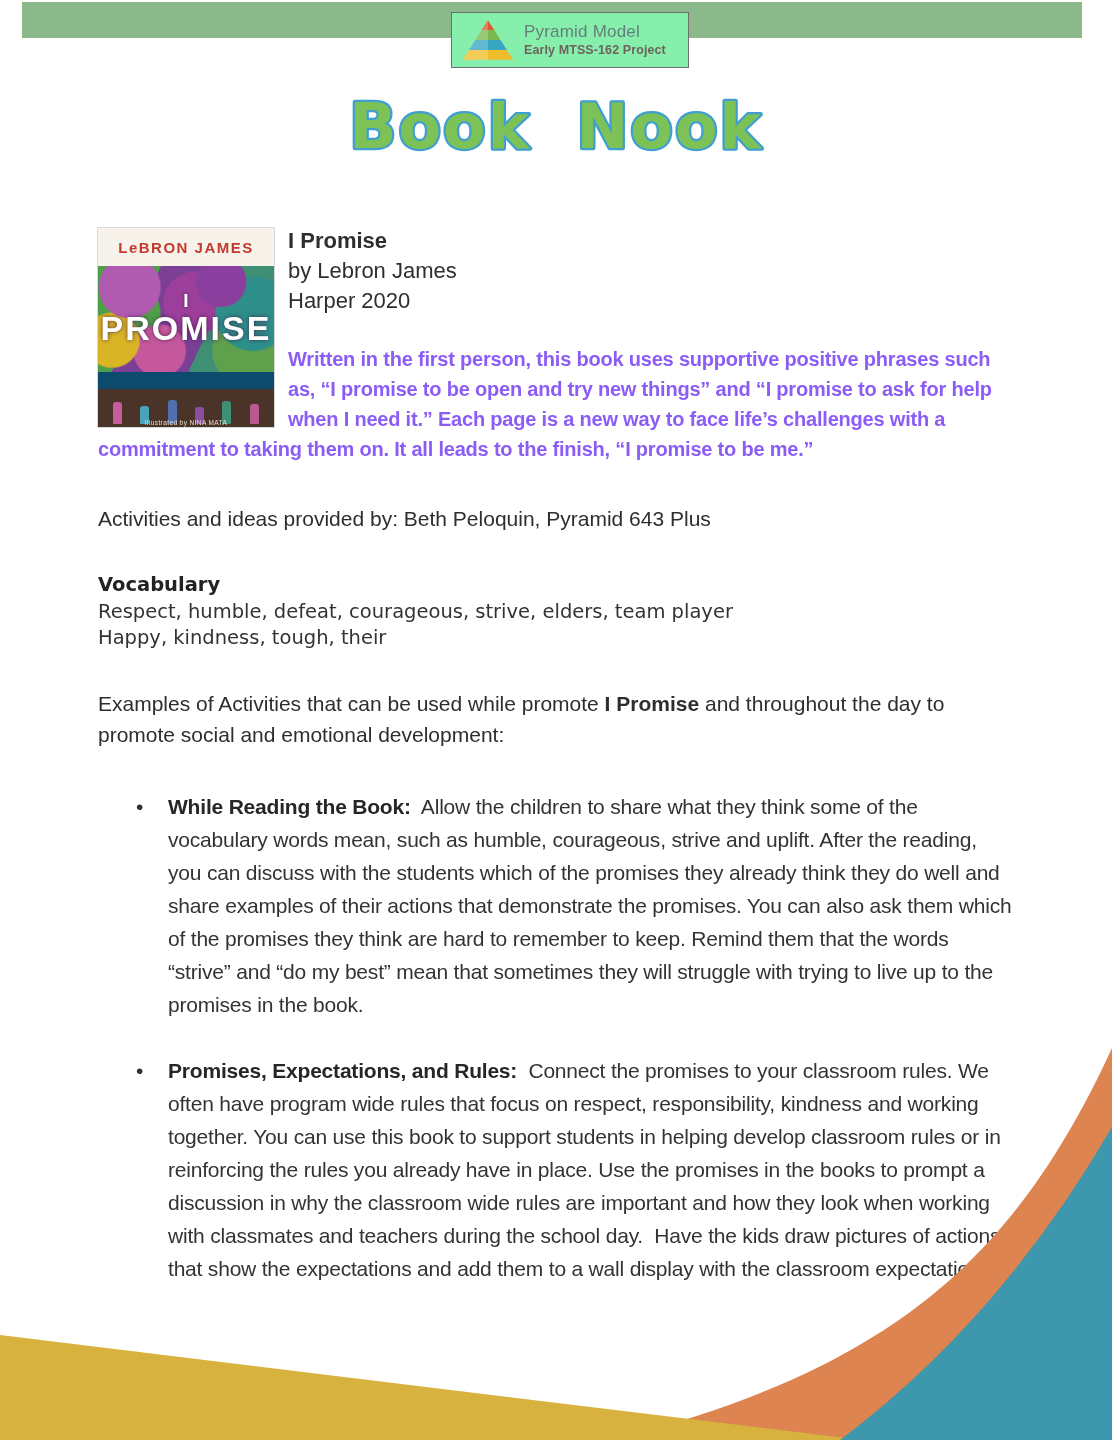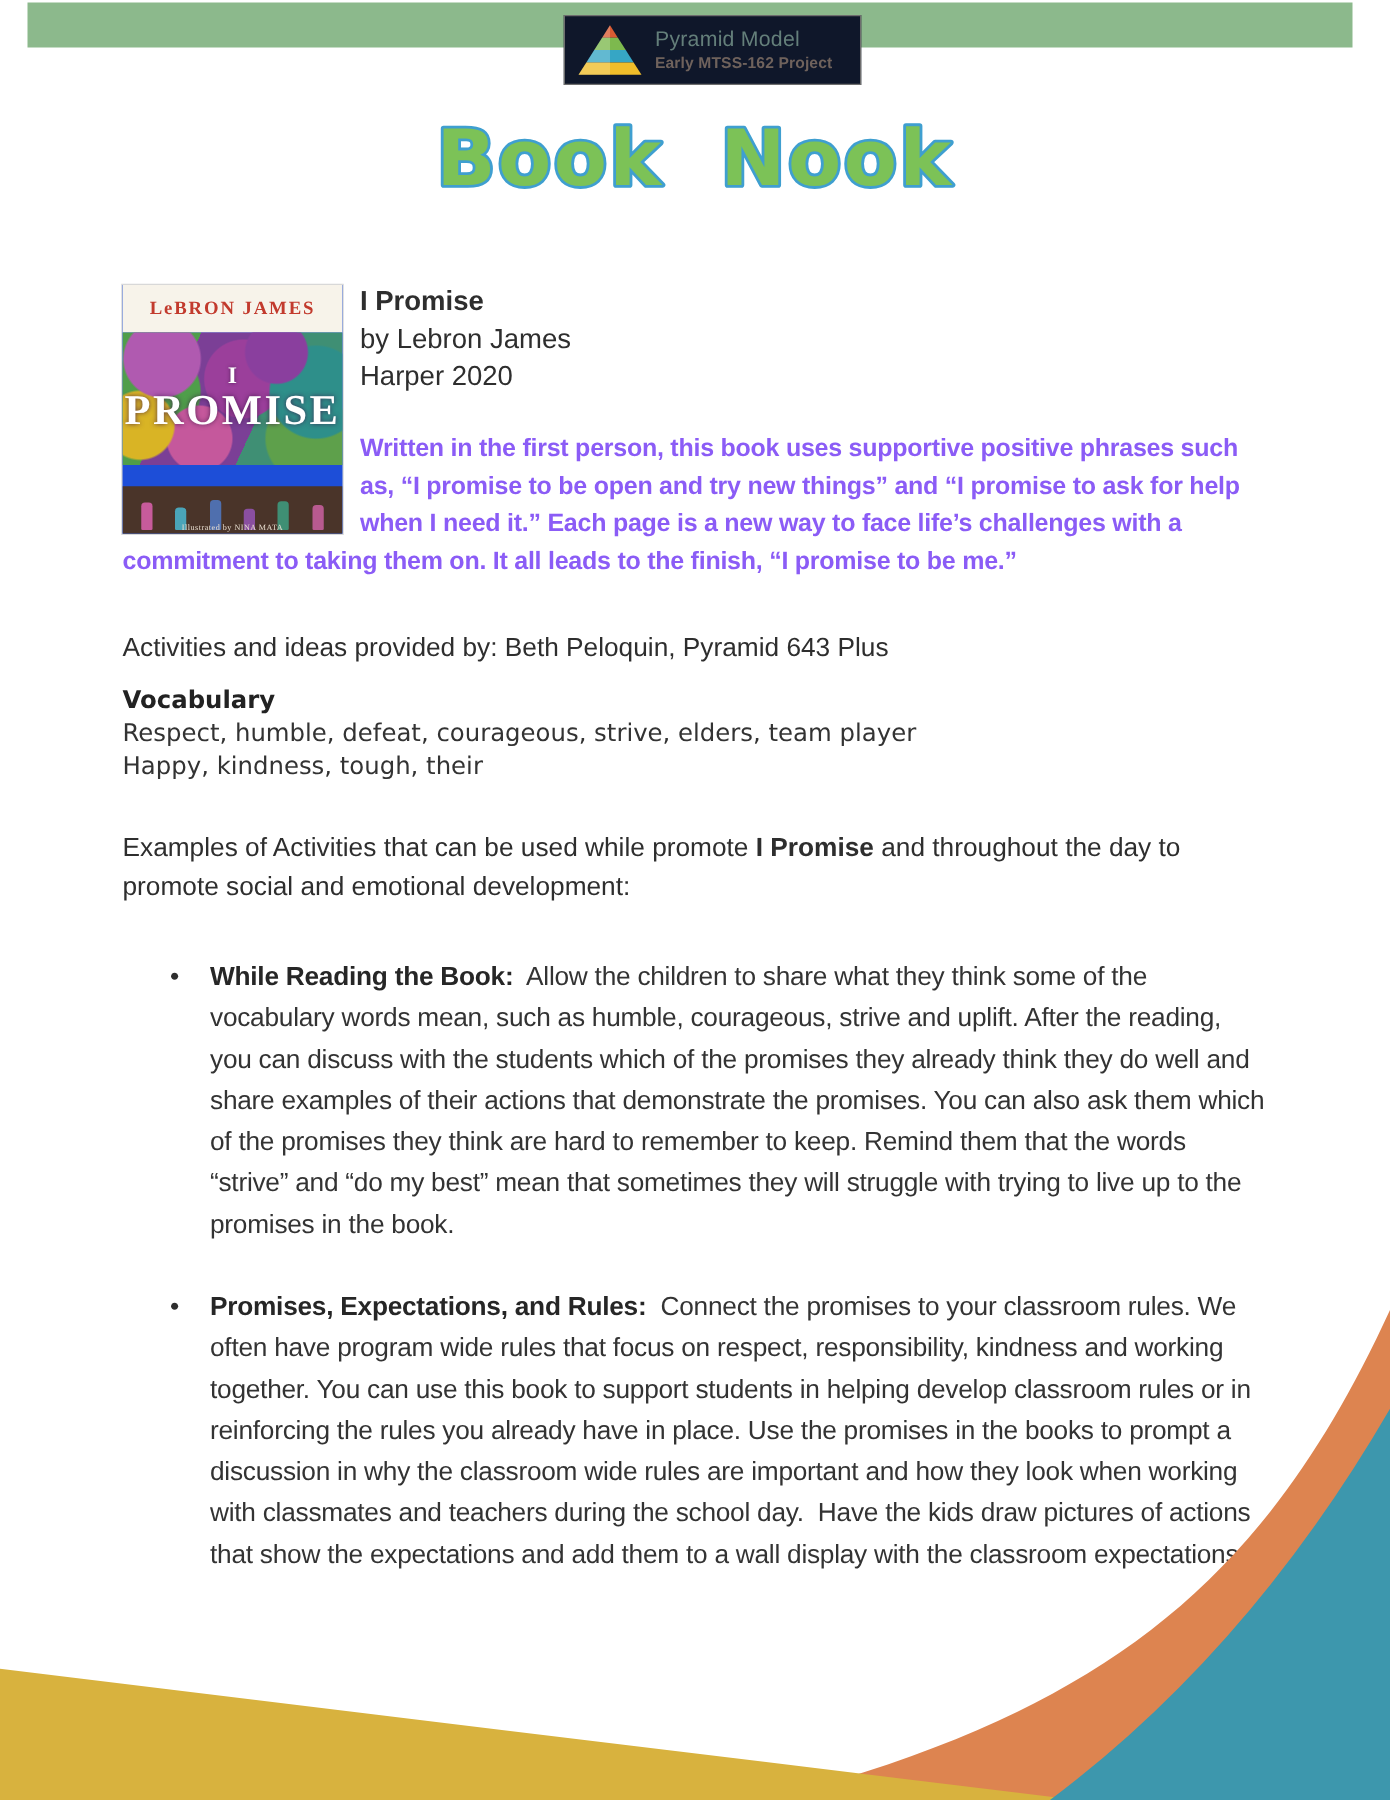--- a/index.html
+++ b/index.html
@@ -1,37 +1,37 @@
 <!DOCTYPE html>
 <html><head>
 <meta charset="utf-8">
 <style>
   html,body{margin:0;padding:0;}
   body{background:#e9e9e9;font-family:"Liberation Sans",sans-serif;}
   .page{position:relative;width:1112px;height:1440px;margin:0 auto;background:#ffffff;overflow:hidden;}
 
   
   .green-bar{position:absolute;top:2px;left:22px;right:30px;height:36px;background:#8cb98c;}
-  .logo-box{position:absolute;top:12px;left:451px;width:238px;height:56px;background:#0f172a;
+  .logo-box{position:absolute;top:12px;left:451px;width:238px;height:56px;background:#86efac;
             border:1.5px solid #6e6e6e;box-sizing:border-box;display:flex;align-items:center;padding-left:9px;}
   .logo-pyramid{width:54px;height:44px;flex:0 0 auto;margin-right:9px;}
   .logo-text{display:flex;flex-direction:column;line-height:1.05;}
   .logo-title{font-size:17px;color:#647f7a;letter-spacing:.2px;}
   .logo-subtitle{font-size:12.5px;font-weight:bold;color:#6f625c;margin-top:3px;letter-spacing:.1px;}
 
   
   .title-wrap{position:absolute;top:84px;left:0;width:1112px;height:92px;}
   .title-wrap text{font-family:"DejaVu Sans",sans-serif;font-weight:bold;font-size:62px;
                    letter-spacing:2px;word-spacing:22px;paint-order:stroke;stroke-linejoin:round;}
 
   
   .content{position:absolute;top:226px;left:98px;width:916px;color:#2e2e2e;}
 
   .cover{float:left;width:176px;height:199px;margin:2px 14px 6px 0;position:relative;
-         box-shadow:0 0 0 1px #d8d8d8;overflow:hidden;background:#1d4ed8;font-family:Liberation Serif, serif;}
+         box-shadow:0 0 0 1px #d8d8d8;overflow:hidden;background:#0c4a6e;}
   .cover-top{position:absolute;top:0;left:0;right:0;height:38px;background:#f7f3ea;
              display:flex;align-items:center;justify-content:center;}
   .cover-author{color:#c23a2d;font-weight:bold;font-size:15px;letter-spacing:1.5px;}
   .cover-mural{position:absolute;top:38px;left:0;right:0;height:106px;
     background:
       radial-gradient(circle at 18% 20%,#b05ab0 0 18%,transparent 19%),
       radial-gradient(circle at 70% 15%,#8a3f9e 0 16%,transparent 17%),
       radial-gradient(circle at 88% 45%,#2e8f8a 0 22%,transparent 23%),
       radial-gradient(circle at 8% 70%,#d9b425 0 15%,transparent 16%),
       radial-gradient(circle at 35% 80%,#c5589c 0 18%,transparent 19%),
@@ -49,21 +49,21 @@
   .kid{display:block;width:9px;border-radius:3px 3px 1px 1px;}
   .cover-credit{position:absolute;bottom:1px;left:0;right:0;text-align:center;
                 color:#e8ded0;font-size:6.5px;letter-spacing:.4px;}
 
   .book-head{font-size:22px;line-height:30px;}
   .book-title{font-weight:bold;}
   .book-desc{margin-top:28px;font-size:20px;line-height:30px;letter-spacing:-.2px;color:#8b5cf6;font-weight:bold;}
 
   .credits{clear:both;padding-top:40px;font-size:21px;line-height:29px;}
 
-  .vocab{margin-top:14px;font-family:"DejaVu Sans",sans-serif;font-size:19.5px;line-height:26.5px;color:#333333;}
+  .vocab{margin-top:39px;font-family:"DejaVu Sans",sans-serif;font-size:19.5px;line-height:26.5px;color:#333333;}
   .vocab-heading{font-weight:bold;color:#222222;}
 
   .activities-intro{margin-top:36px;font-size:21px;line-height:31px;}
   .activities-intro b{font-weight:bold;}
 
   .bullets{margin-top:40px;}
   .bullet{display:flex;margin-bottom:33px;}
   .bullet-marker{flex:0 0 32px;margin-left:38px;font-size:21px;line-height:33px;}
   .bullet-body{flex:1;font-size:21px;line-height:33px;letter-spacing:-.2px;color:#333333;}
   .bullet-label{font-weight:bold;color:#262626;}

